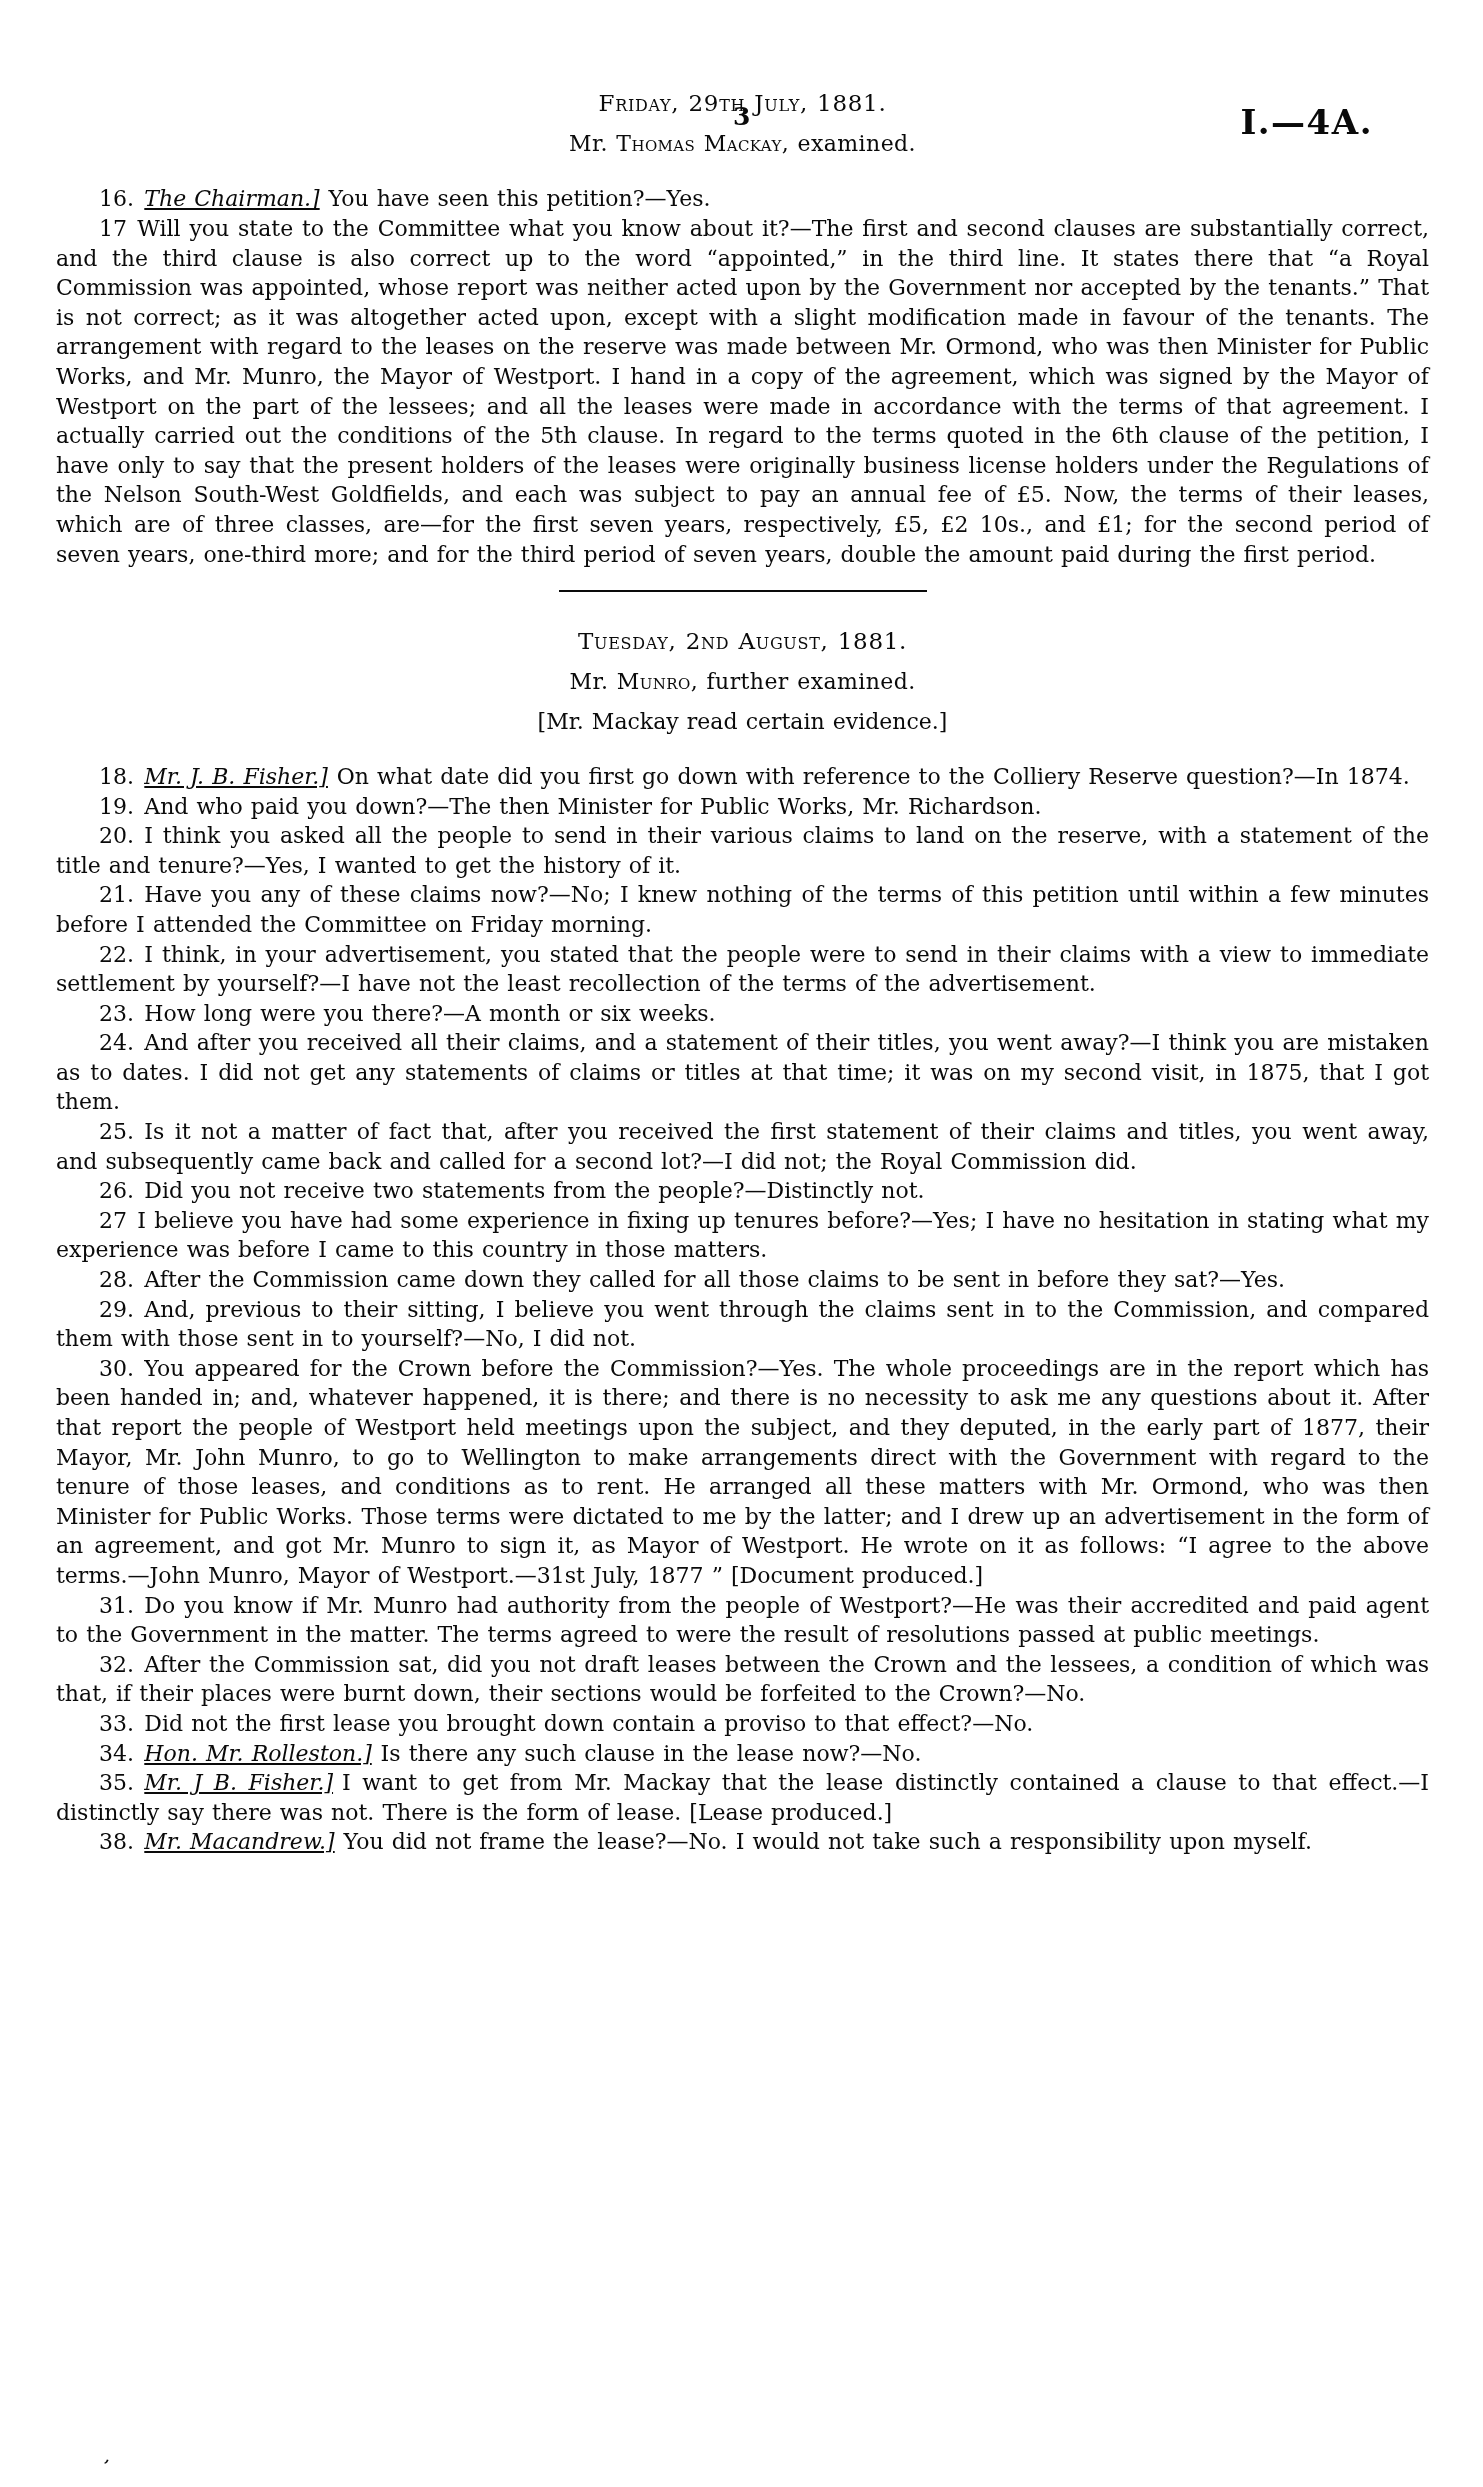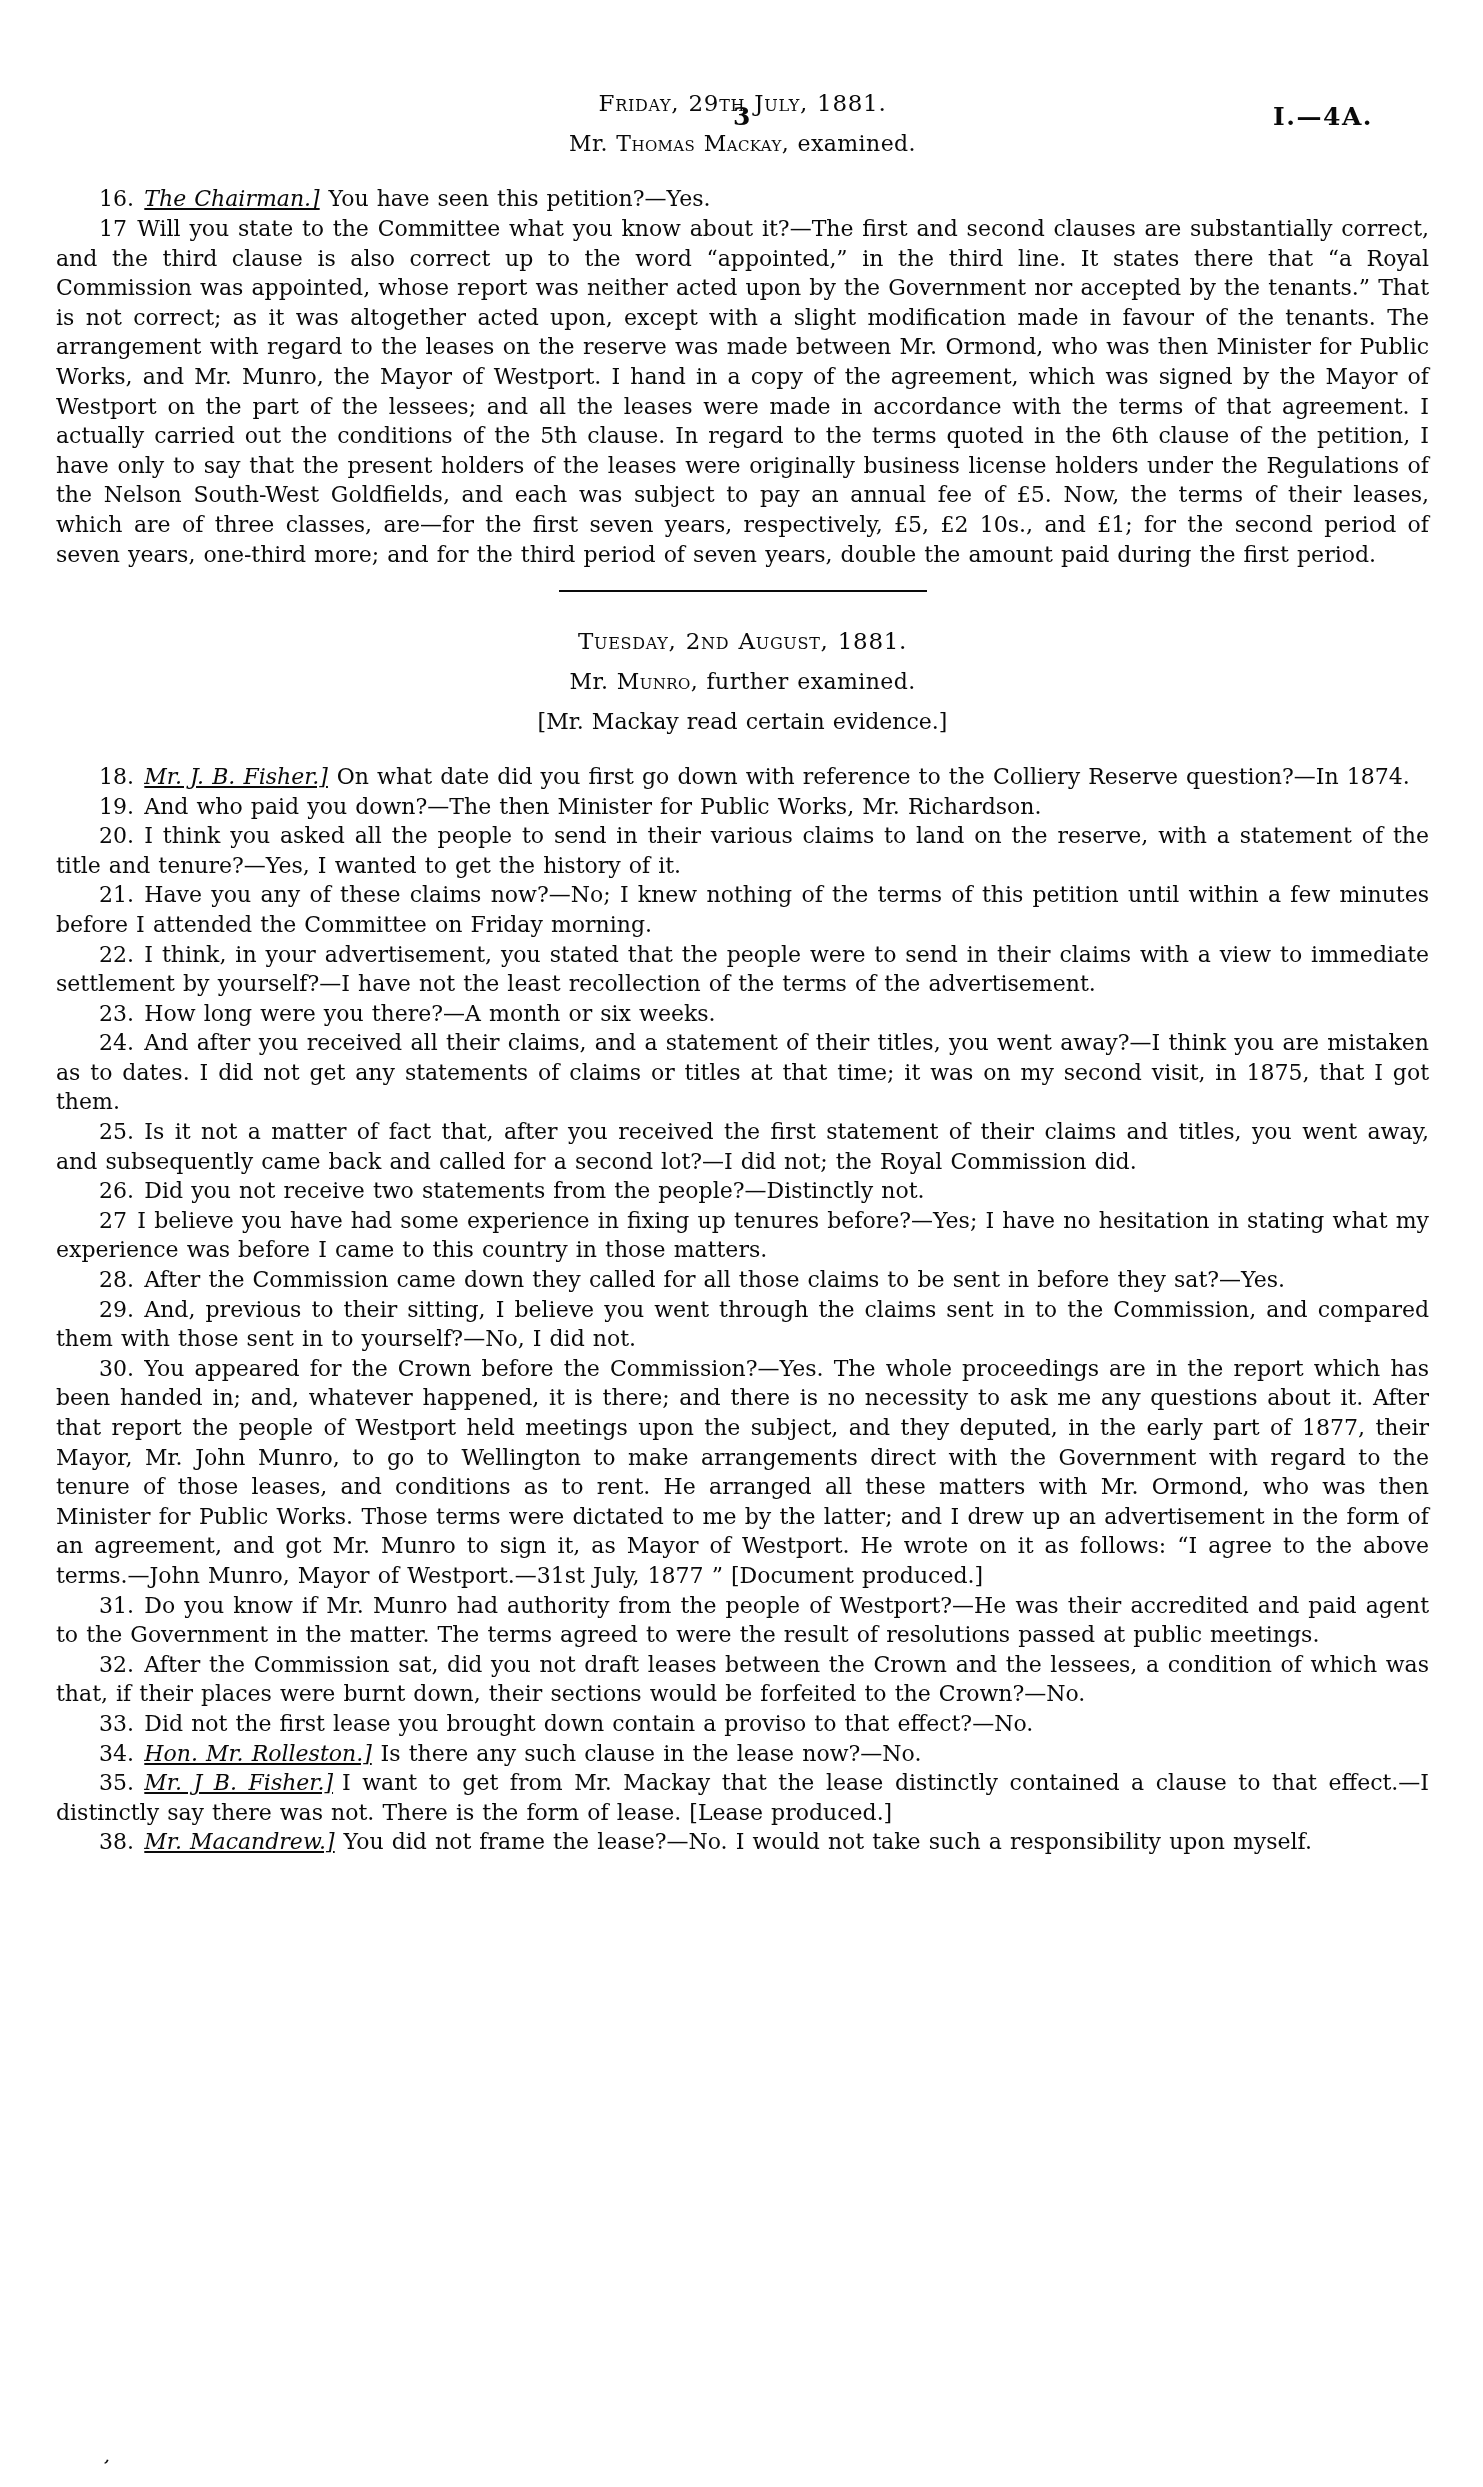--- a/index.html
+++ b/index.html
@@ -33,21 +33,21 @@
     right: 0;
     text-align: center;
     font-size: 25px;
     font-weight: bold;
     letter-spacing: 0.7px;
   }
   .doc-ref {
     position: absolute;
     right: 55px;
     top: 0;
-    font-size: 25px;
+    font-size: 34px;
     font-weight: bold;
     letter-spacing: 1.5px;
   }
   main.transcript {
     position: absolute;
     top: 0;
     left: 56px;
     right: 55px;
     padding-top: 87px;
     font-size: 22px;

